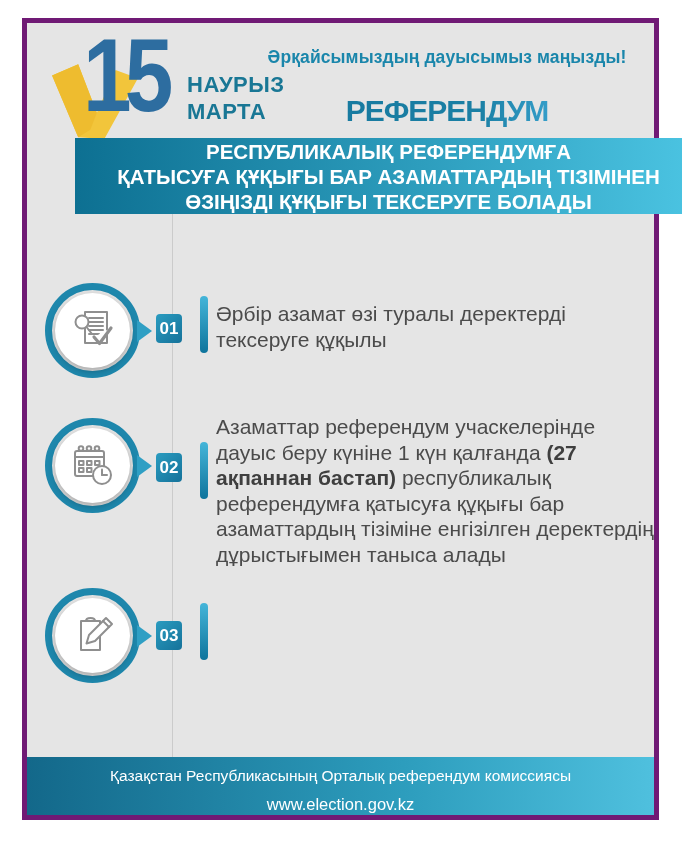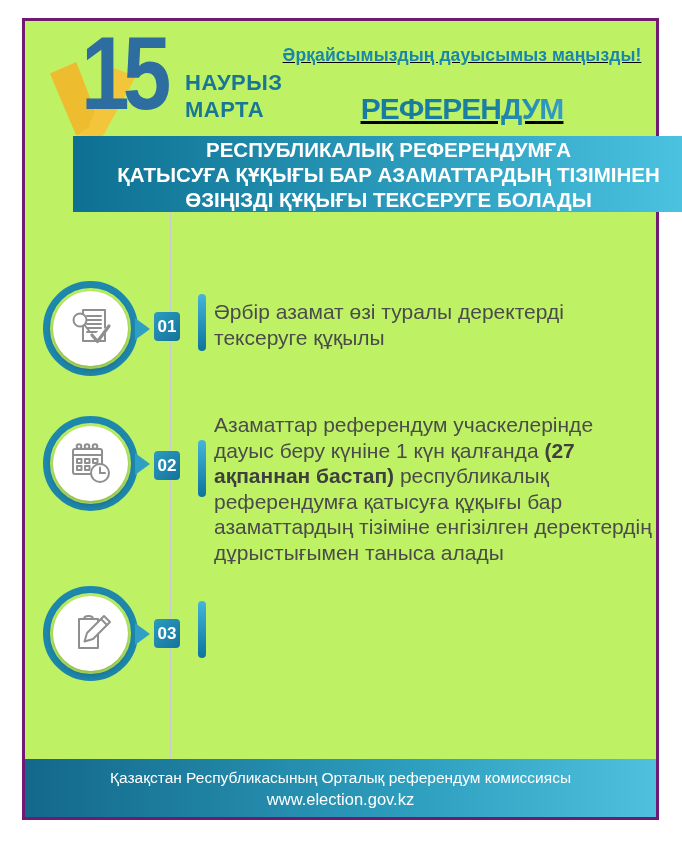--- a/index.html
+++ b/index.html
@@ -1,23 +1,23 @@
 <!DOCTYPE html>
 <html><head>
 <meta charset="utf-8">
 <style>
   html,body{margin:0;padding:0;background:#ffffff;}
   body{width:682px;height:841px;position:relative;font-family:"Liberation Sans","DejaVu Sans",sans-serif;overflow:hidden;}
-  .frame{position:absolute;left:22px;top:18px;width:637px;height:802px;background:#bef264;border:3px solid #701a75;box-sizing:border-box;}
+  .frame{position:absolute;left:22px;top:18px;width:637px;height:802px;background:#e5e5e5;border:5px solid #701a75;box-sizing:border-box;}
 
   
   .logo-check{position:absolute;left:20px;top:32px;width:96px;height:84px;}
   .big15{position:absolute;left:56px;top:0px;font-size:104px;line-height:1;font-weight:800;letter-spacing:-8px;color:#2d6da0;transform:scaleX(0.84);transform-origin:left top;}
   .month{position:absolute;left:160px;top:48px;font-size:22px;line-height:27px;font-weight:700;color:#197795;letter-spacing:0.5px;}
-  .head-right{position:absolute;right:6px;top:24px;width:376px;text-align:center;text-decoration:underline;}
+  .head-right{position:absolute;right:19px;top:24px;width:376px;text-align:center;}
   .slogan{font-size:17.5px;font-weight:700;color:#1a86ab;letter-spacing:0.1px;}
   .big-title{margin-top:18px;font-size:30px;line-height:50px;font-weight:800;letter-spacing:-1px;
     background:linear-gradient(90deg,#16789e 0%,#1a7fa4 58%,#3ba5d2 82%,#5cc0e8 100%);
     -webkit-background-clip:text;background-clip:text;-webkit-text-fill-color:transparent;color:#1a7fa4;}
 
   
   .banner{position:absolute;left:0;top:115px;width:100%;height:76px;
     background:linear-gradient(90deg,#0d7092 0%,#2d9dbd 55%,#4cc5e3 100%);
     display:flex;flex-direction:column;align-items:center;justify-content:center;margin-left:48px;}
   .banner div{color:#ffffff;font-weight:700;font-size:20.5px;line-height:25px;text-align:center;}
@@ -38,21 +38,21 @@
     color:#fff;font-weight:700;font-size:17px;}
   .tbar{position:absolute;left:173px;width:8px;height:57px;border-radius:4px;
     background:linear-gradient(180deg,#44b5d9,#0e749c);}
   .step-text{position:absolute;left:189px;width:442px;font-size:21px;line-height:25.5px;color:#4b4b4b;}
   .step-text b{color:#3f3f3f;}
 
   
   .footer{position:absolute;left:0;bottom:0;width:100%;height:58px;
     background:linear-gradient(90deg,#13688a 0%,#2d9dbd 60%,#4fc0de 100%);
     display:flex;flex-direction:column;align-items:center;justify-content:center;gap:1px;}
-  .footer div{color:#ffffff;text-align:center;}
+  .footer div{color:#ffffff;text-align:center;margin-top:7px;}
   .footer .f1{font-size:15.5px;line-height:21px;}
   .footer .f2{font-size:16.5px;line-height:21px;}
 </style>
 </head>
 <body>
 
 <div class="frame">
 
   <svg class="logo-check" viewBox="0 0 100 90">
     <polygon points="4,22 32,10 52,62 72,16 96,25 60,90 32,88" fill="#f2c53b"></polygon>

